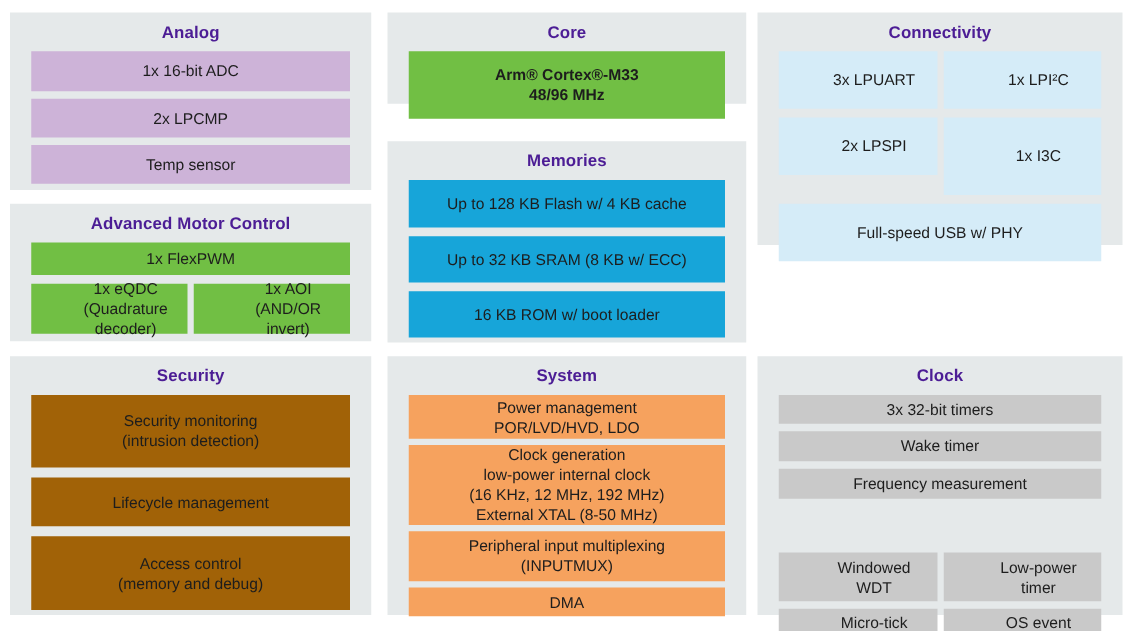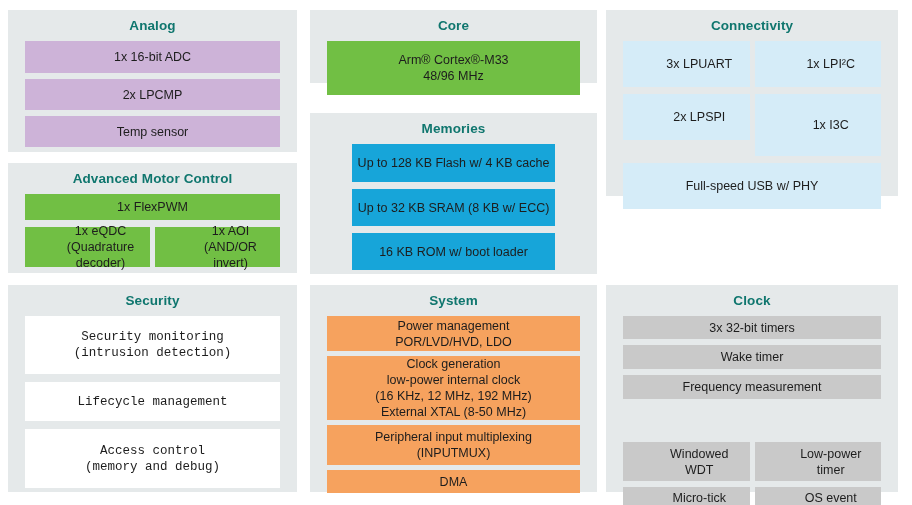--- a/index.html
+++ b/index.html
@@ -7,36 +7,36 @@
     width:912px;height:505px;position:relative;overflow:hidden;
     font-family:"Liberation Sans","DejaVu Sans",sans-serif;
     -webkit-font-smoothing:antialiased;
   }
   .board{position:absolute;inset:0;background:#ffffff;}
   .panel{
     position:absolute;background:#e5e9ea;box-sizing:border-box;
     padding:7px 17px 8px 17px;display:flex;flex-direction:column;
   }
   .panel-title{
-    margin:0 0 6px 0;font-size:13.5px;font-weight:bold;color:#0f766e;
+    margin:0 0 6px 0;font-size:13.5px;font-weight:bold;color:#4c1d95;
     text-align:center;line-height:18px;letter-spacing:.1px;
   }
   .cells{display:flex;flex-direction:column;flex:1;}
   .row2{display:flex;flex-direction:row;}
   .row2 .cell{flex:1;padding-left:32px;}
   .cell{
     display:flex;align-items:center;justify-content:center;text-align:center;
     white-space:pre-line;font-size:12.5px;line-height:1.28;color:#1d1d1d;
     box-sizing:border-box;padding:2px 6px;flex:0 0 auto;
   }
   .purple{background:#cdb3d8;}
   .green{background:#71bf44;}
   .blue{background:#17a5d9;}
   .lblue{background:#d5ecf8;}
-  .tan{background:#ffffff;font-family:Liberation Mono, monospace;}
+  .tan{background:#a16207;}
   .orange{background:#f6a25e;}
   .gray{background:#c9c9c9;}
 </style>
 </head>
 <body>
 
 <div class="board">
 
   <section class="panel" style="left:8px;top:10px;width:289px;height:142px;">
     <h2 class="panel-title">Analog</h2>
@@ -67,26 +67,26 @@
 (intrusion detection)</div>
       <div class="cell tan" style="height:39px;">Lifecycle management</div>
       <div class="cell tan" style="height:59px;">Access control
 (memory and debug)</div>
     </div>
   </section>
 
   <section class="panel" style="left:310px;top:10px;width:287px;height:73px;">
     <h2 class="panel-title">Core</h2>
     <div class="cells">
-      <div class="cell green" style="height:54px;">Arm® Cortex®-M33
+      <div class="cell green" style="height:54px;font-weight:bold;">Arm® Cortex®-M33
 48/96 MHz</div>
     </div>
   </section>
 
-  <section class="panel" style="left:310px;top:113px;width:287px;height:161px;align-items:center;">
+  <section class="panel" style="left:310px;top:113px;width:287px;height:161px;">
     <h2 class="panel-title">Memories</h2>
     <div class="cells" style="gap:7px;">
       <div class="cell blue" style="height:38px;">Up to 128 KB Flash w/ 4 KB cache</div>
       <div class="cell blue" style="height:37px;">Up to 32 KB SRAM (8 KB w/ ECC)</div>
       <div class="cell blue" style="height:37px;">16 KB ROM w/ boot loader</div>
     </div>
   </section>
 
   <section class="panel" style="left:310px;top:285px;width:287px;height:207px;">
     <h2 class="panel-title">System</h2>

